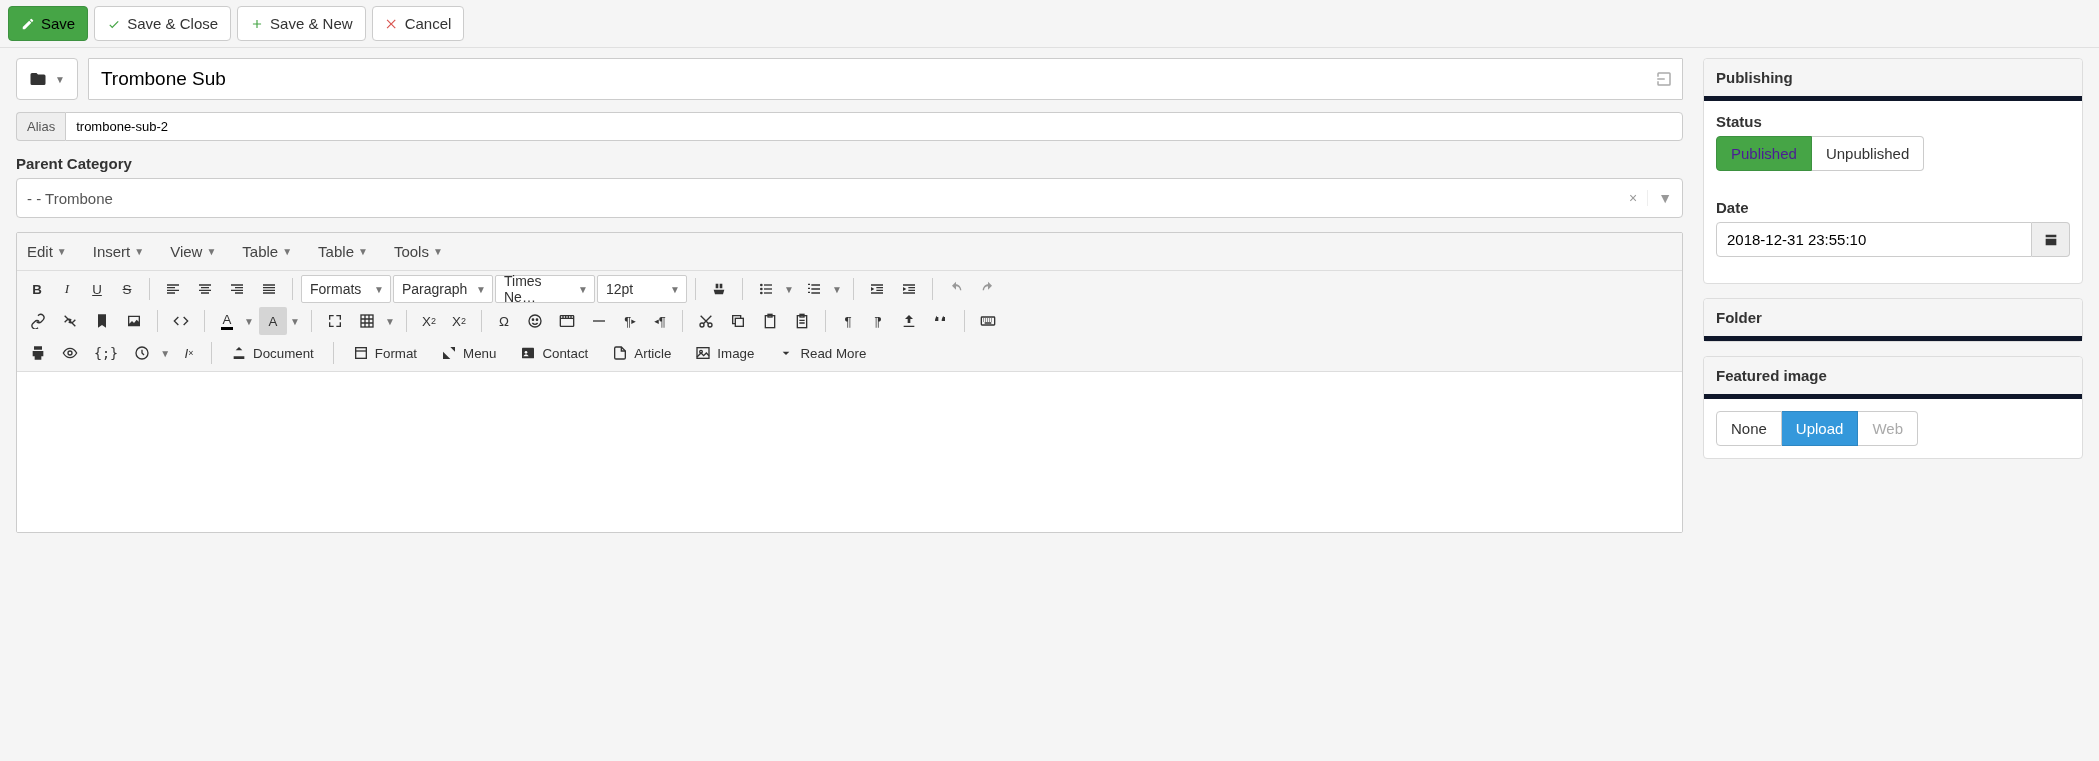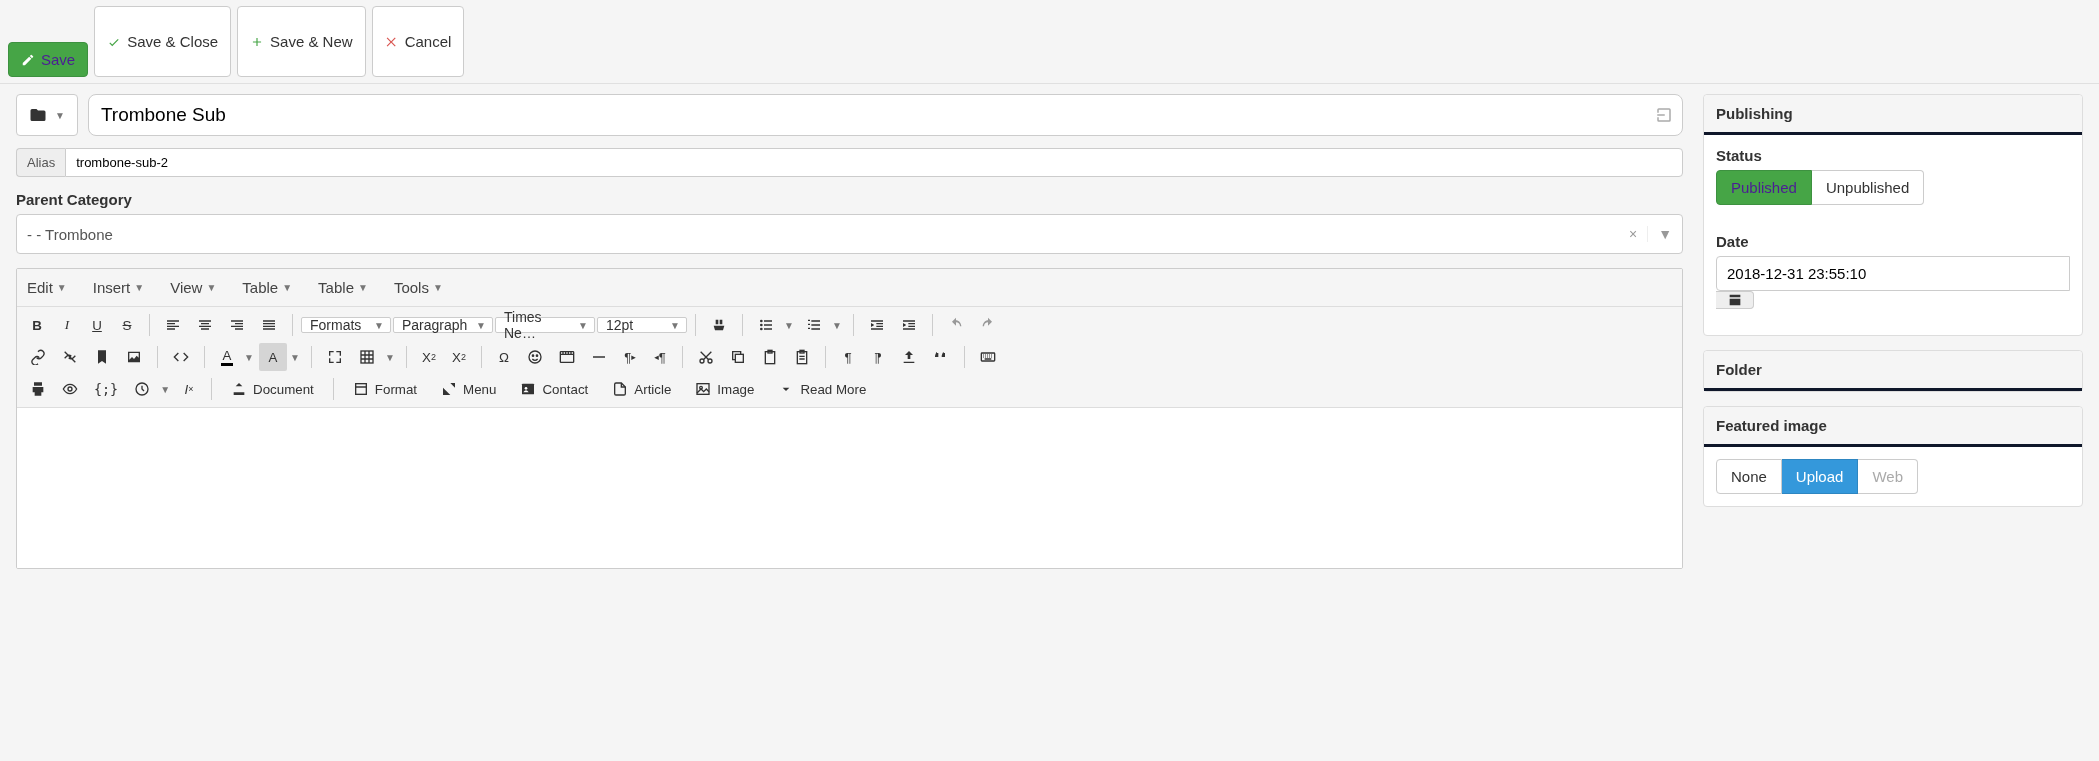--- a/index.html
+++ b/index.html
@@ -25,22 +25,21 @@
     border-radius: 4px;
     background: #fff;
     cursor: pointer;
     font-size: 15px;
     line-height: 1.4;
     color: #333;
   }
   .btn-success {
     background: #46a546;
     border-color: #3d9140;
-    color: #4c1d95;
-    margin-top: 36px;
+    color: #000000;
   }
   .btn .ico { font-size: 14px; }
   .ico-green { color: #46a546; }
   .ico-red { color: #d9534f; }
   .ico-white { color: #fff; }
   .main-wrap {
     display: flex;
     padding: 10px 16px 0 16px;
     gap: 20px;
     align-items: flex-start;
@@ -59,21 +58,21 @@
     margin-right: 10px;
   }
   .title-input-wrap {
     flex: 1;
     position: relative;
   }
   .title-input {
     width: 100%;
     padding: 8px 40px 8px 12px;
     border: 1px solid #ccc;
-    border-radius: 8px;
+    border-radius: 1px;
     font-size: 19px;
     height: 42px;
   }
   .title-addr-icon {
     position: absolute;
     right: 10px; top: 50%; transform: translateY(-50%);
     color: #aaa;
   }
 
   .alias-row { display: flex; margin-bottom: 14px; }
@@ -157,21 +156,21 @@
   }
   .tb-btn.text { padding: 4px 10px; gap: 6px; }
   .tb-btn.highlighted { background: #d5d5d5; }
   .tb-sep {
     width: 1px; height: 22px; background: #ccc;
     margin: 0 6px;
   }
   .tb-select {
     border: 1px solid #ccc;
     background: #fff;
-    height: 16px;
+    height: 28px;
     padding: 0 20px 0 8px;
     cursor: pointer;
     font-size: 14px;
     position: relative;
     display: inline-flex; align-items: center;
     border-radius: 2px;
   }
   .tb-select .caret { position: absolute; right: 6px; }
   .tb-combo { display: inline-flex; }
   .tb-combo .tb-btn { border: 1px solid transparent; }
@@ -183,21 +182,21 @@
 
   
   .panel {
     border: 1px solid #ddd;
     border-radius: 4px;
     margin-bottom: 14px;
     background: #fff;
   }
   .panel-head {
     background: #f5f5f5;
-    border-bottom: 3px solid #0f172a;
+    border-bottom: 5px solid #0f172a;
     padding: 10px 12px;
     font-weight: 700;
     font-size: 15px;
     border-radius: 4px 4px 0 0;
   }
   .panel-body { padding: 12px; }
   .panel-body .field-label { margin-top: 0; }
   .panel-body .field-label + * { margin-bottom: 14px; }
   .btn-group { display: inline-flex; }
   .btn-group .seg {
@@ -206,21 +205,21 @@
     background: #fff;
     cursor: pointer;
     font-size: 15px;
   }
   .btn-group .seg:first-child { border-radius: 4px 0 0 4px; }
   .btn-group .seg:last-child { border-radius: 0 4px 4px 0; border-left: none; }
   .btn-group .seg:not(:first-child):not(:last-child) { border-left: none; }
   .seg.active-green { background: #46a546; color: #4c1d95; border-color: #3d9140; }
   .seg.active-blue { background: #3498db; color: #fff; border-color: #2e86c1; }
   .seg.muted { color: #aaa; }
-  .date-row { display: flex; flex-direction: column; }
+  .date-row { display: flex; }
   .date-input {
     flex: 1;
     border: 1px solid #ccc;
     border-radius: 4px 0 0 4px;
     padding: 8px 10px;
     font-size: 15px;
   }
   .date-btn {
     border: 1px solid #ccc; border-left: none;
     border-radius: 0 4px 4px 0;

